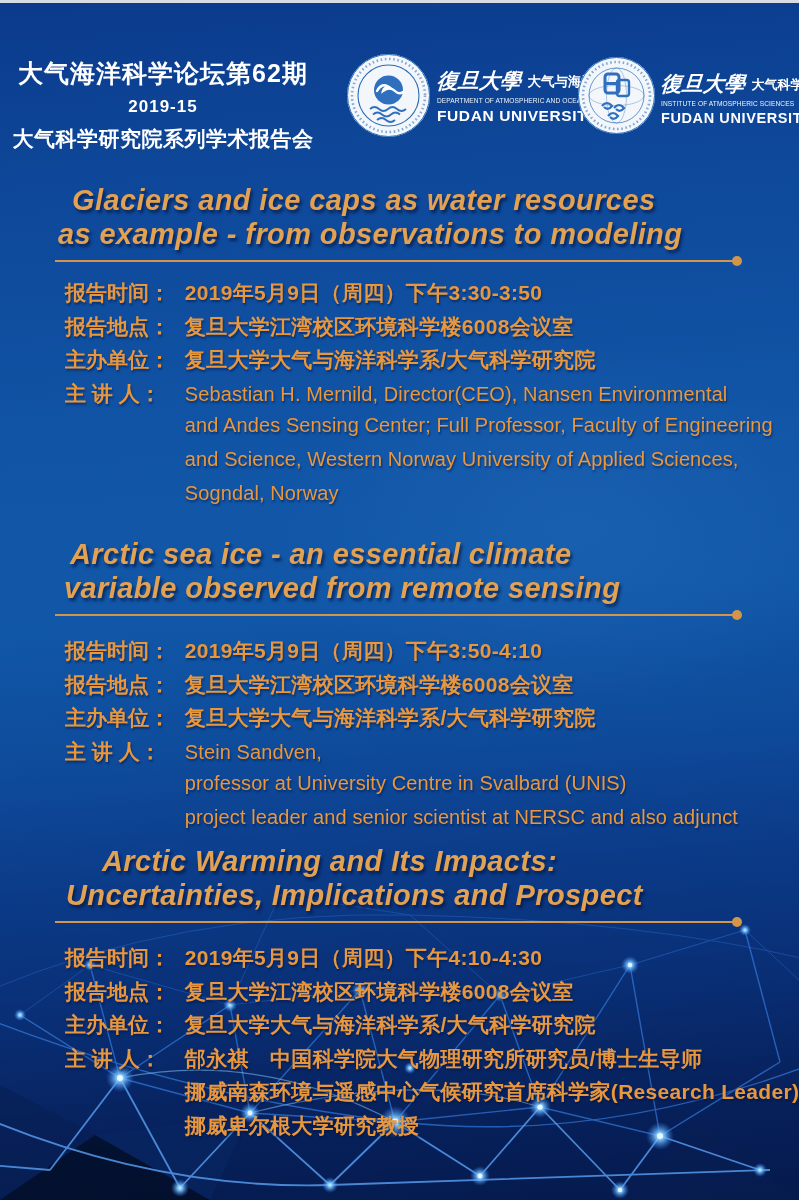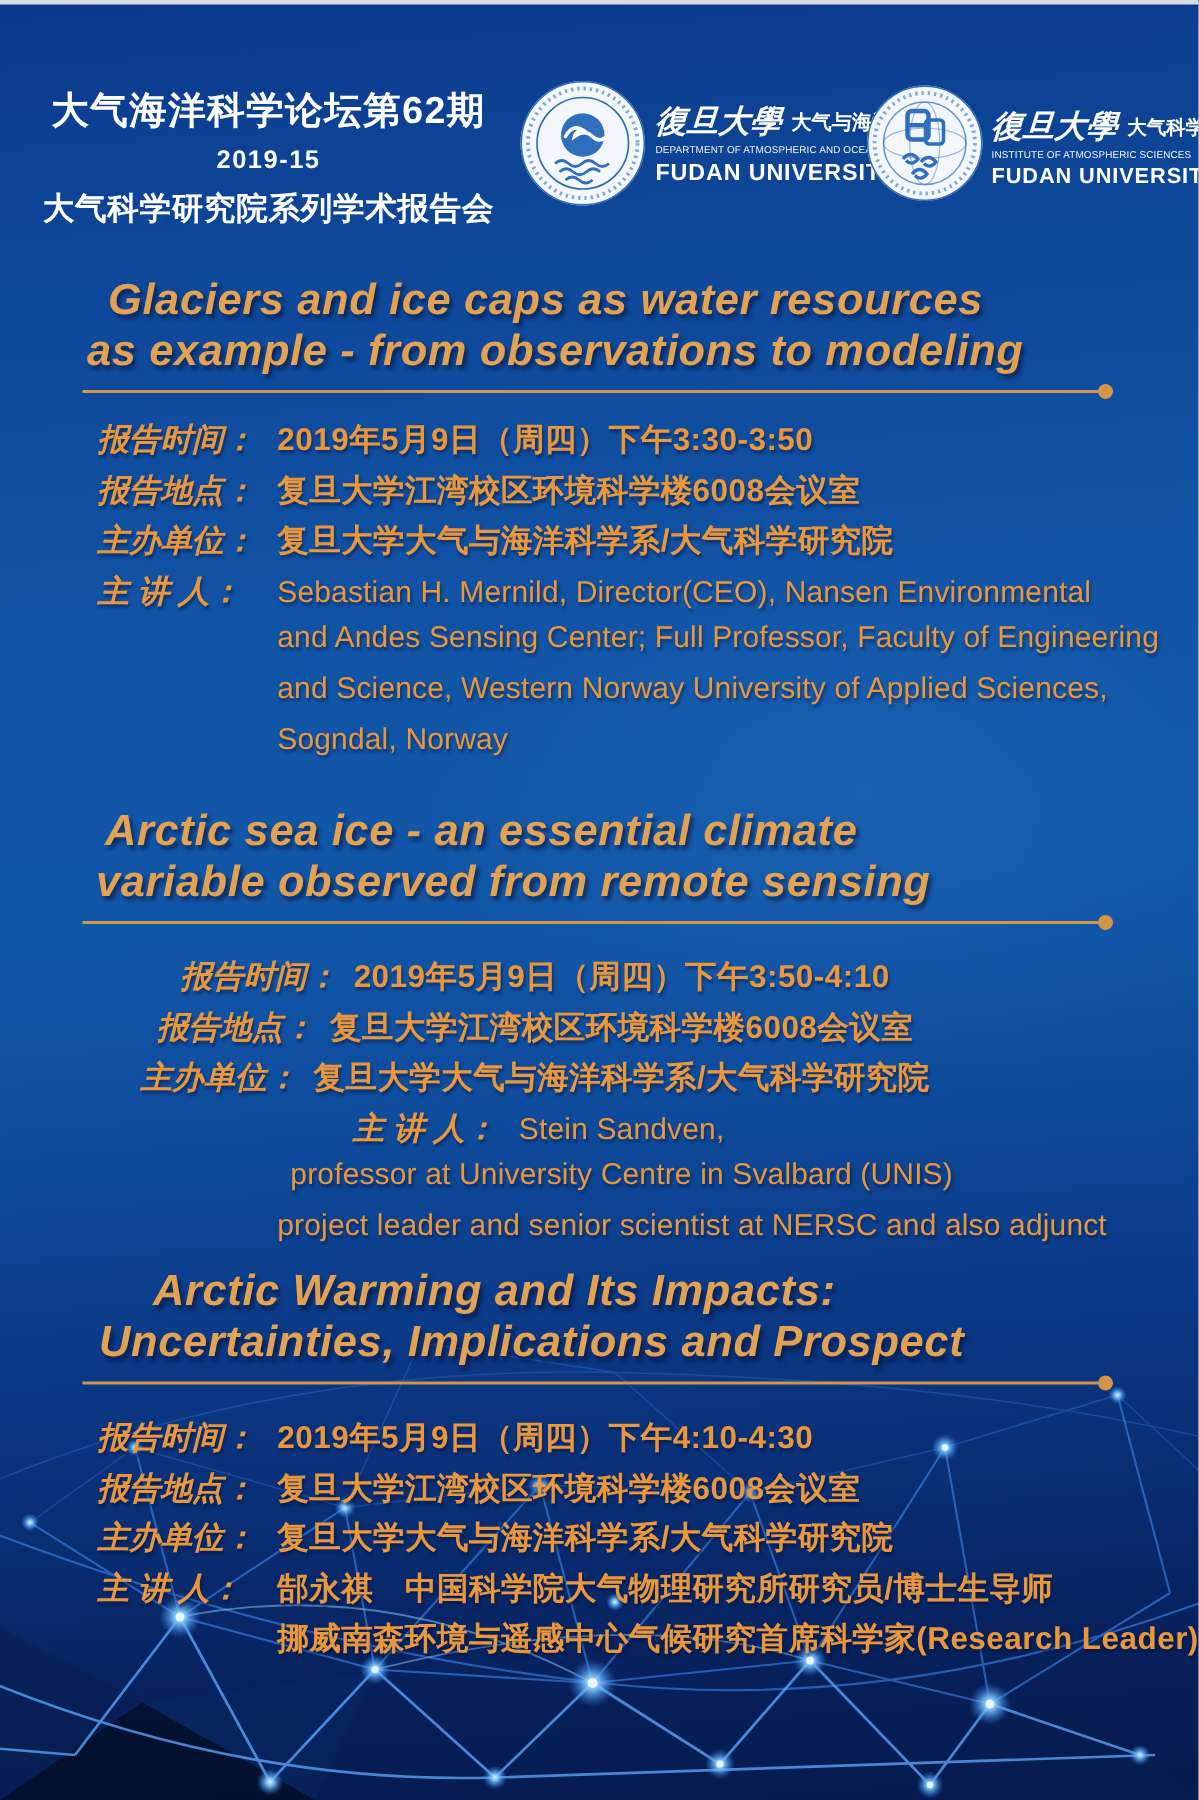--- a/index.html
+++ b/index.html
@@ -8,21 +8,21 @@
     font-family:"Liberation Sans", sans-serif;
     background:
       radial-gradient(ellipse 420px 260px at 72% 44%, rgba(45,120,200,.28), rgba(45,120,200,0) 70%),
       linear-gradient(176deg,
         #0b3a8c 0%, #0e489a 16%, #1155a6 38%, #1157a8 50%,
         #0e4a9a 62%, #0b3a87 72%, #092e74 82%, #07215c 91%, #051a4d 100%);
   }
   .top-line{position:absolute;top:0;left:0;width:799px;height:3px;background:#d8dce3;}
 
   
-  .header-cn{position:absolute;left:28px;top:57px;width:302px;text-align:center;color:#ffffff;}
+  .header-cn{position:absolute;left:12px;top:57px;width:302px;text-align:center;color:#ffffff;}
   .forum-title{font-size:25px;font-weight:bold;letter-spacing:1px;white-space:nowrap;}
   .issue{font-size:17px;font-weight:bold;margin-top:7px;letter-spacing:1px;}
   .series{font-size:21px;font-weight:bold;margin-top:8px;letter-spacing:.5px;white-space:nowrap;}
 
   .logo-badge{position:absolute;}
   .logo1{left:346px;top:53px;}
   .logo2{left:577px;top:56px;}
   .logo-text{position:absolute;color:#ffffff;white-space:nowrap;}
   .logo1-text{left:437px;top:67px;}
   .logo2-text{left:661px;top:70px;}
@@ -38,21 +38,21 @@
   .s1{top:184px;} .s2{top:538px;} .s3{top:845px;}
   .title-line{
     font-size:29px;line-height:33.5px;font-weight:bold;font-style:italic;
     color:#e3a152;letter-spacing:.4px;padding-left:58px;white-space:nowrap;
     text-shadow:2px 3px 3px rgba(4,18,58,.65);
   }
   .rule{position:relative;margin:9px 0 0 55px;width:678px;height:2px;background:#d2954a;}
   .rule .dot{position:absolute;right:-9px;top:-4px;width:10px;height:10px;border-radius:50%;background:#d2954a;}
   .info{margin:17px 0 0 65px;}
   .row{white-space:nowrap;height:33.6px;font-size:21px;}
-  .lbl{display:inline-block;width:114px;font-weight:bold;color:#e8973d;text-shadow:1px 2px 2px rgba(4,18,58,.5);font-style:italic;}
+  .lbl{display:inline-block;width:114px;font-weight:bold;color:#e8973d;text-shadow:1px 2px 2px rgba(4,18,58,.5);}
   .val{color:#e8973d;text-shadow:1px 2px 2px rgba(4,18,58,.5);}
   .val.cn{font-weight:bold;letter-spacing:.3px;}
   .val.en{font-size:20px;font-weight:normal;letter-spacing:.1px;}
 
   
   .net{position:absolute;left:0;bottom:0;width:799px;height:330px;z-index:0;}
   .session,.header-cn,.logo-badge,.logo-text{z-index:2;}
 </style>
 </head>
 <body>
@@ -222,21 +222,21 @@
     </div>
   </div>
 </section>
 
 <section class="session s2">
   <div class="title-line" style="padding-left:70px;">Arctic sea ice - an essential climate</div>
   <div class="title-line" style="padding-left:64px;">variable observed from remote sensing</div>
   <div class="rule">
       <span class="dot"></span>
     </div>
-  <div class="info" style="margin-top:21px;text-align:center;">
+  <div class="info" style="margin-top:21px;">
     <div class="row">
       <span class="lbl">报告时间：</span>
       <span class="val cn">2019年5月9日（周四）下午3:50-4:10</span>
     </div>
     <div class="row">
       <span class="lbl">报告地点：</span>
       <span class="val cn">复旦大学江湾校区环境科学楼6008会议室</span>
     </div>
     <div class="row">
       <span class="lbl">主办单位：</span>
@@ -277,14 +277,18 @@
       <span class="val cn">复旦大学大气与海洋科学系/大气科学研究院</span>
     </div>
     <div class="row">
       <span class="lbl">主 讲 人：</span>
       <span class="val cn">郜永祺　中国科学院大气物理研究所研究员/博士生导师</span>
     </div>
     <div class="row">
       <span class="lbl"></span>
       <span class="val cn">挪威南森环境与遥感中心气候研究首席科学家(Research Leader)</span>
     </div>
+    <div class="row">
+      <span class="lbl"></span>
+      <span class="val cn">挪威卑尔根大学研究教授</span>
+    </div>
   </div>
 </section>
 
 </body></html>

